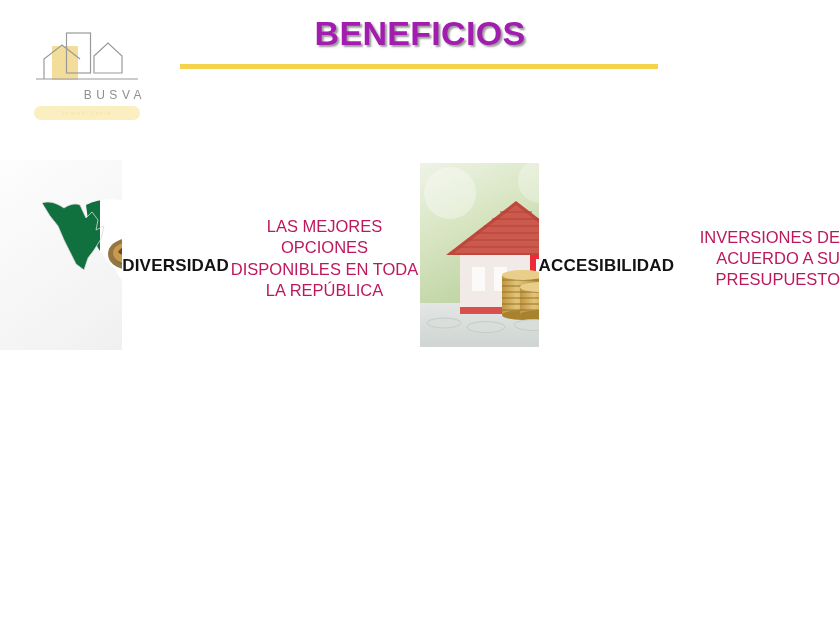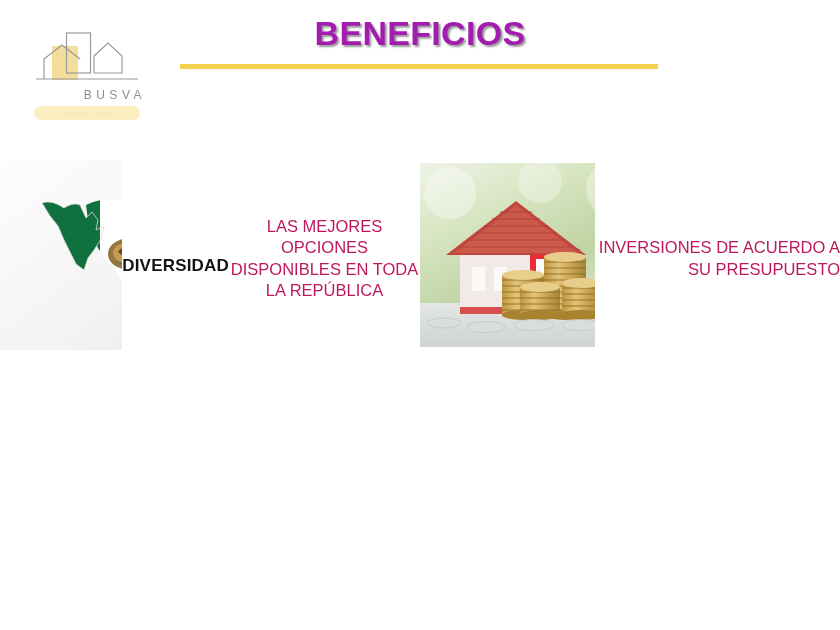--- a/index.html
+++ b/index.html
@@ -365,17 +365,18 @@
 
           <g fill="#D9DEDB" stroke="#BFC6C2" stroke-width="0.8">
             <ellipse cx="24" cy="160" rx="17" ry="5"></ellipse>
             <ellipse cx="66" cy="164" rx="19" ry="5.5"></ellipse>
             <ellipse cx="114" cy="162" rx="20" ry="5.5"></ellipse>
             <ellipse cx="162" cy="162" rx="20" ry="5.5"></ellipse>
             <ellipse cx="210" cy="160" rx="18" ry="5"></ellipse>
           </g>
         </svg>
       </div>
+      <div class="caption-heading">ACCESIBILIDAD</div>
       <div class="caption-body">INVERSIONES DE ACUERDO A SU PRESUPUESTO</div>
     </div>
 
   </div>
 </div>
 
 </body></html>

